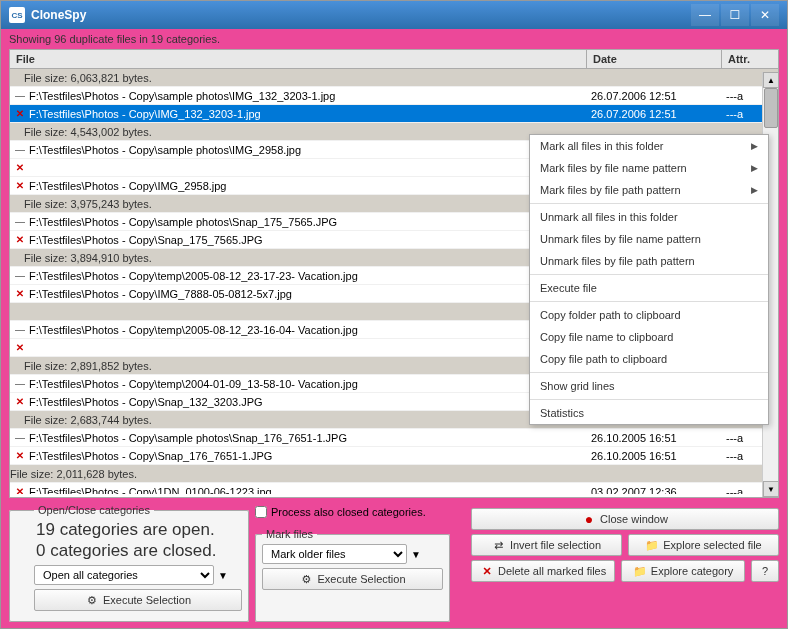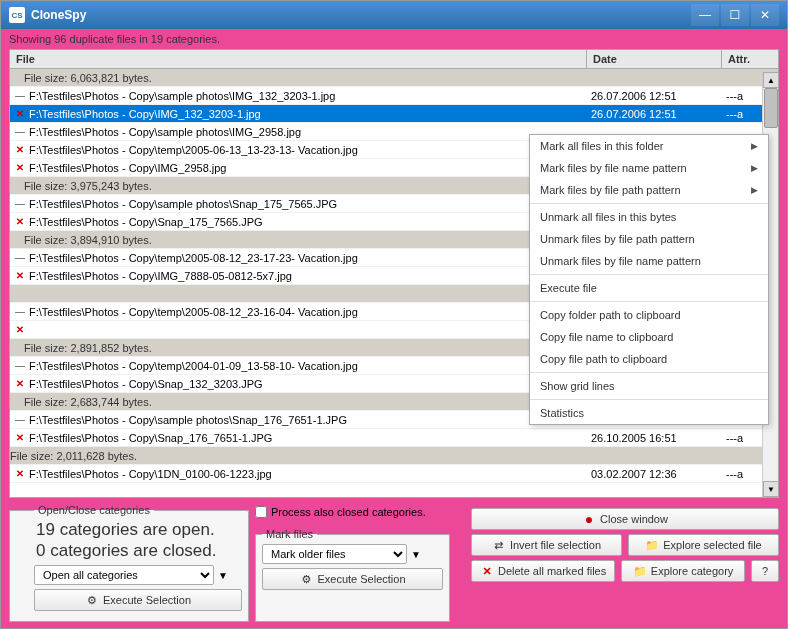--- a/index.html
+++ b/index.html
@@ -344,33 +344,38 @@
     </div>
           <div class="file-row selected-row-blue">
       <div class="file-cell file-col" style="color:white;">
         <span class="mark-icon mark-x">✕</span>
         <span>F:\Testfiles\Photos - Copy\IMG_132_3203-1.jpg</span>
       </div>
       <div class="file-cell date-col" style="color:white;">26.07.2006  12:51</div>
       <div class="file-cell attr-col" style="color:white;">---a</div>
       <div style="width:16px;"></div>
     </div>
+          <div class="file-row size-row">
+            <div class="file-cell file-col" style="font-weight:normal;padding-left:14px;flex:1;">File size:  4,543,002 bytes.</div>
+            <div class="file-cell date-col"></div>
+            <div class="file-cell attr-col"></div>
+            <div style="width:16px;"></div>
+          </div>
           <div class="file-row">
       <div class="file-cell file-col" style="">
         <span class="mark-icon mark-dash">—</span>
         <span>F:\Testfiles\Photos - Copy\sample photos\IMG_2958.jpg</span>
       </div>
       <div class="file-cell date-col" style=""></div>
       <div class="file-cell attr-col" style=""></div>
       <div style="width:16px;"></div>
     </div>
           <div class="file-row">
       <div class="file-cell file-col" style="">
         <span class="mark-icon mark-x">✕</span>
-        <span>F:\Testfiles\Photos - Copy\temp\2005-06-13_13-23-13- Vacation.jpg</span>
       </div>
       <div class="file-cell date-col" style=""></div>
       <div class="file-cell attr-col" style=""></div>
       <div style="width:16px;"></div>
     </div>
           <div class="file-row">
       <div class="file-cell file-col" style="">
         <span class="mark-icon mark-x">✕</span>
         <span>F:\Testfiles\Photos - Copy\IMG_2958.jpg</span>
       </div>
@@ -528,27 +533,27 @@
         <div class="ctx-item">
           <span>Mark files by file name pattern</span>
           <span class="ctx-arrow">▶</span>
         </div>
         <div class="ctx-item">
           <span>Mark files by file path pattern</span>
           <span class="ctx-arrow">▶</span>
         </div>
         <div class="ctx-separator"></div>
         <div class="ctx-item">
-          <span>Unmark all files in this bytes</span>
+          <span>Unmark all files in this folder</span>
+        </div>
+        <div class="ctx-item">
+          <span>Unmark files by file name pattern</span>
         </div>
         <div class="ctx-item">
           <span>Unmark files by file path pattern</span>
-        </div>
-        <div class="ctx-item">
-          <span>Unmark files by file name pattern</span>
         </div>
         <div class="ctx-separator"></div>
         <div class="ctx-item">
           <span>Execute file</span>
         </div>
         <div class="ctx-separator"></div>
         <div class="ctx-item">
           <span>Copy folder path to clipboard</span>
         </div>
         <div class="ctx-item">

